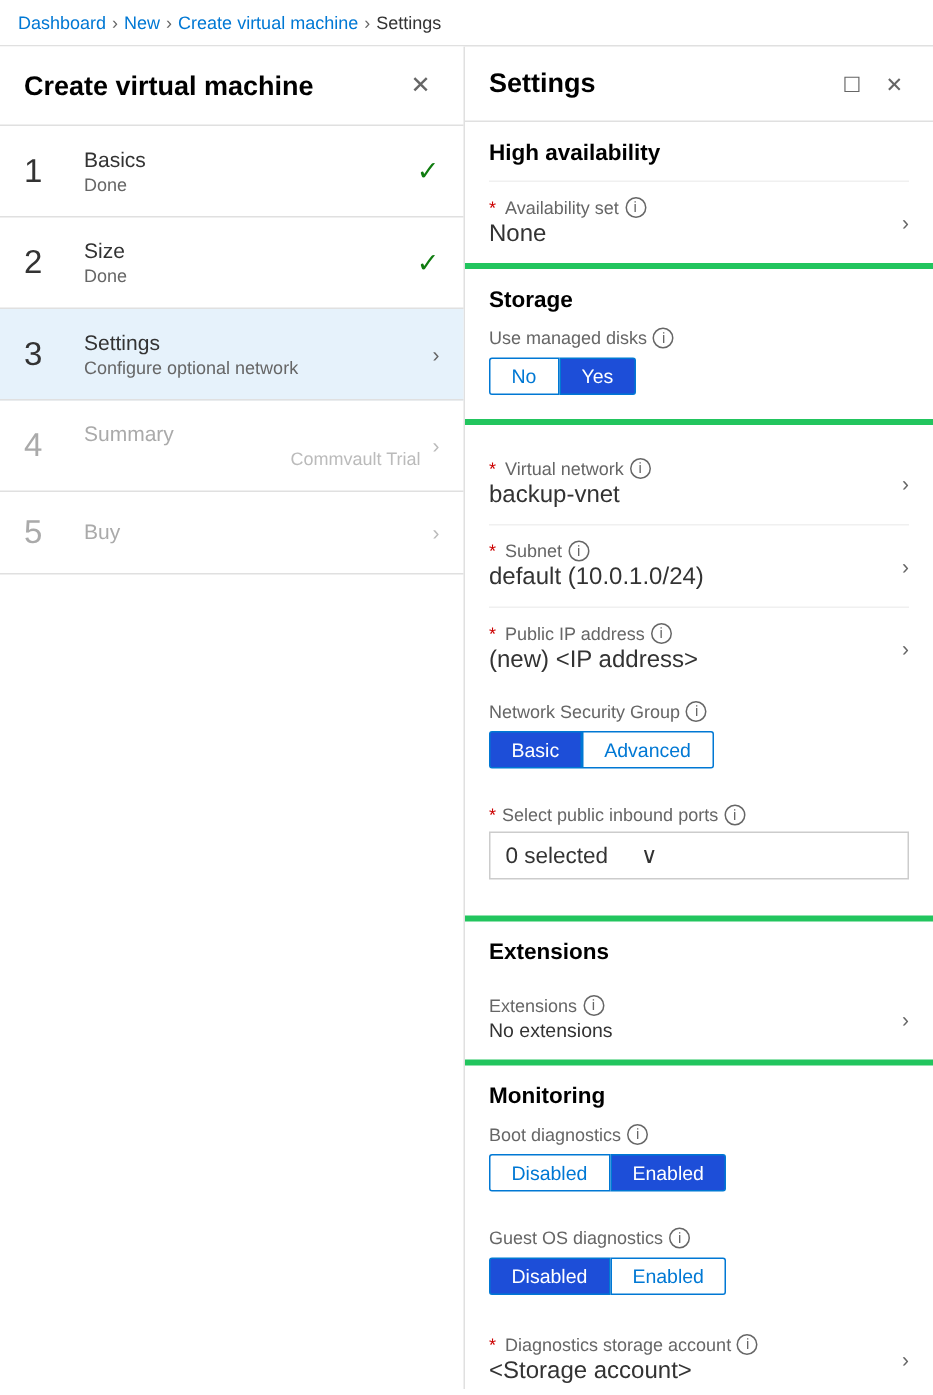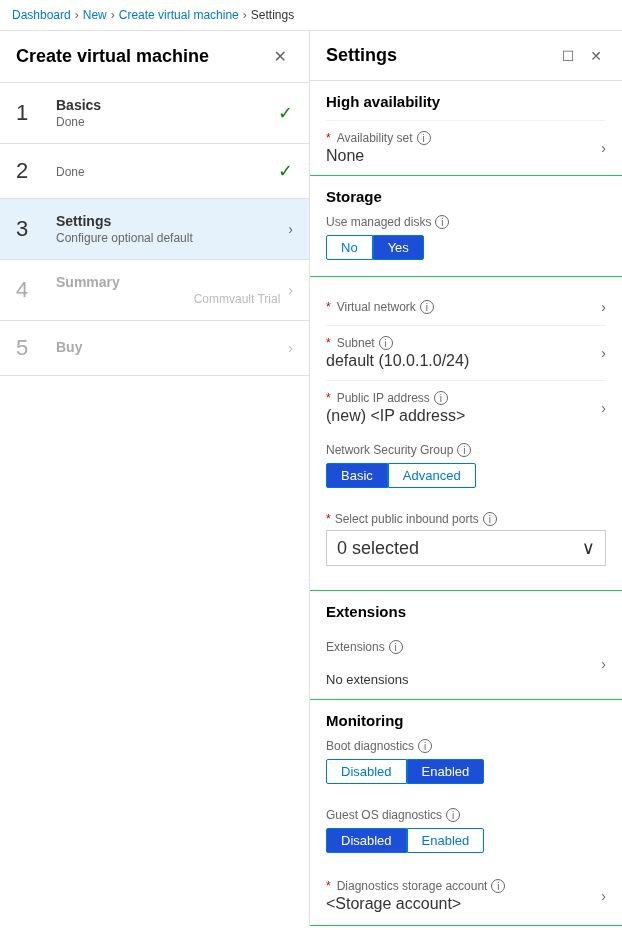--- a/index.html
+++ b/index.html
@@ -78,21 +78,21 @@
       font-size: 22px;
       font-weight: 300;
       color: #333;
       width: 30px;
       flex-shrink: 0;
     }
     .step-item.disabled .step-number { color: #aaa; }
     .step-content { flex: 1; margin-left: 10px; }
     .step-title {
       font-size: 14px;
-      font-weight: 700;
+      font-weight: 400;
       color: #333;
     }
     .step-item.disabled .step-title { color: #aaa; }
     .step-subtitle {
       font-size: 12px;
       color: #666;
       margin-top: 2px;
     }
     .step-item.disabled .step-subtitle { color: #bbb; text-align: right; }
     .step-check {
@@ -135,21 +135,21 @@
       font-size: 14px;
       color: #666;
       background: none;
       border: none;
       padding: 2px 4px;
     }
 
     
     .section {
       padding: 12px 16px 0 16px;
-      border-bottom: 1px solid #22c55e;
+      border-bottom: 4px solid #22c55e;
     }
     .section-title {
       font-size: 15px;
       font-weight: 600;
       color: #000;
       margin-bottom: 10px;
     }
 
     
     .field-row {
@@ -215,25 +215,24 @@
     }
     .toggle-btn:first-child { border-radius: 2px 0 0 2px; }
     .toggle-btn:last-child { border-radius: 0 2px 2px 0; }
 
     
     .dropdown {
       width: 100%;
       padding: 6px 10px;
       border: 1px solid #ccc;
       background: #fff;
-      font-size: 18px;
-      color: #333;
-      display: flex;
-      align-items: center;
-      justify-content: space-between;
+      font-size: 15px;
+      color: #333;
+      display: flex;
+      align-items: center;
       cursor: pointer;
       margin-bottom: 12px;
       gap: 22px;
     }
 
     
     .ext-row {
       display: flex;
       align-items: center;
       justify-content: space-between;
@@ -242,21 +241,21 @@
     .ext-left .ext-label {
       font-size: 12px;
       color: #666;
       display: flex;
       align-items: center;
       gap: 4px;
     }
     .ext-left .ext-value {
       font-size: 13px;
       color: #333;
-      margin-top: 18px;
+      margin-top: 2px;
     }
 
     .field-section-inner {
       padding-bottom: 4px;
     }
     .label-row {
       font-size: 12px;
       color: #666;
       display: flex;
       align-items: center;
@@ -300,30 +299,31 @@
       <div class="step-content">
         <div class="step-title">Basics</div>
         <div class="step-subtitle">Done</div>
       </div>
       <span class="step-check">✓</span>
     </div>
 
     <div class="step-item">
       <span class="step-number">2</span>
       <div class="step-content">
+        <div class="step-title">Size</div>
         <div class="step-subtitle">Done</div>
       </div>
       <span class="step-check">✓</span>
     </div>
 
     <div class="step-item active">
       <span class="step-number">3</span>
       <div class="step-content">
         <div class="step-title">Settings</div>
-        <div class="step-subtitle">Configure optional default</div>
+        <div class="step-subtitle">Configure optional network</div>
       </div>
       <span class="step-chevron">›</span>
     </div>
 
     <div class="step-item disabled">
       <span class="step-number">4</span>
       <div class="step-content">
         <div class="step-title">Summary</div>
         <div class="step-subtitle">Commvault Trial</div>
       </div>
@@ -380,20 +380,21 @@
 
     <div class="section">
 
       <div class="field-row">
         <div class="field-left">
           <div class="field-label">
             <span class="required">*</span>
             <span>Virtual network</span>
             <span class="info-icon">i</span>
           </div>
+          <div class="field-value">backup-vnet</div>
         </div>
         <span class="field-chevron">›</span>
       </div>
 
       <div class="field-row">
         <div class="field-left">
           <div class="field-label">
             <span class="required">*</span>
             <span>Subnet</span>
             <span class="info-icon">i</span>

